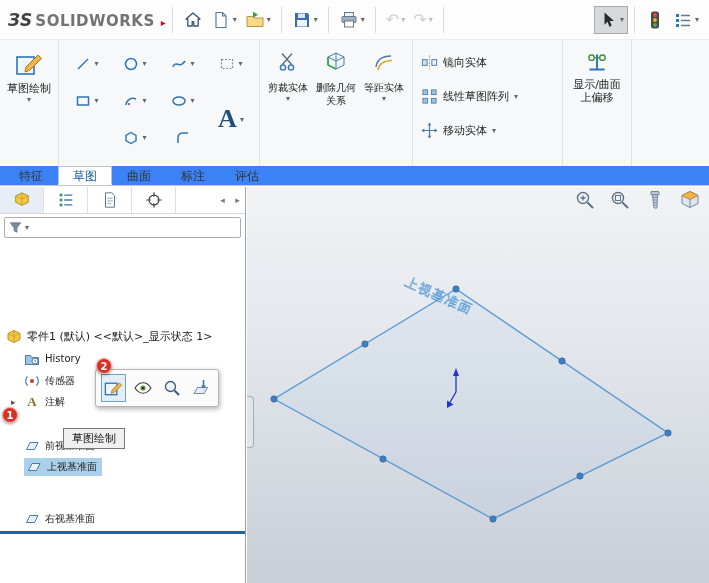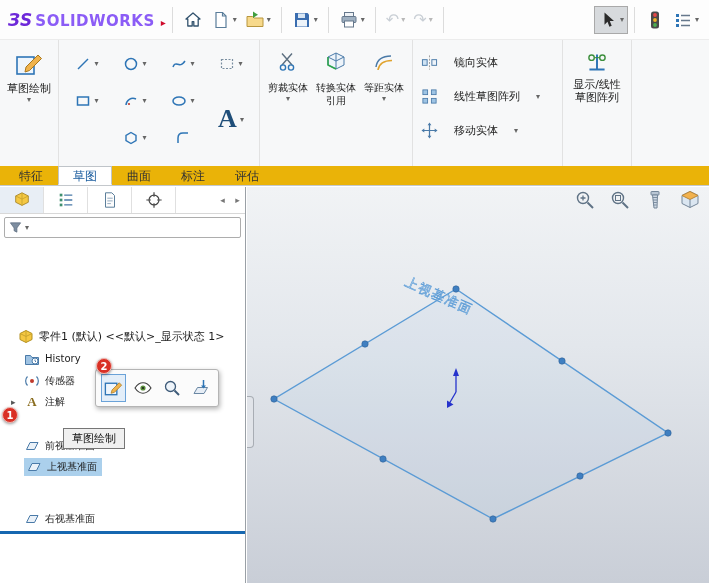--- a/index.html
+++ b/index.html
@@ -4,22 +4,22 @@
 <style>
   * { margin:0; padding:0; box-sizing:border-box; }
   html,body { background:#fff; }
   body { font-family:"DejaVu Sans","Liberation Sans",sans-serif; color:#222; }
   .app { position:relative; width:709px; height:583px; background:#fff; overflow:hidden; font-size:12px; }
 
   
   .titlebar { position:absolute; top:0; left:0; right:0; height:40px; background:#fdfdfd;
               display:flex; align-items:center; border-bottom:1px solid #ececec; }
   .brand { display:flex; align-items:baseline; margin-left:8px; cursor:default; }
-  .brand-ds { color:#6d28d9; font-weight:bold; font-style:italic; font-size:17px; margin-right:3px; }
-  .brand-name { color:#8b5cf6; font-weight:bold; font-size:15px; letter-spacing:.5px; }
+  .brand-ds { color:#404040; font-weight:bold; font-style:italic; font-size:17px; margin-right:3px; }
+  .brand-name { color:#737373; font-weight:bold; font-size:15px; letter-spacing:.5px; }
   .brand-caret { color:#cf0a2c; font-size:10px; margin-left:6px; }
   .tsep { width:1px; height:26px; background:#dcdcdc; margin:0 6px; }
   .tbtn { display:flex; align-items:center; gap:2px; padding:3px; border:1px solid transparent; background:none; cursor:pointer; }
   .tbtn svg { width:20px; height:20px; display:block; }
   .tbtn.pressed { background:#d7dadd; border-color:#a9a9a9; }
   .tbtn.disabled { opacity:.45; }
   .car { font-size:8px; color:#666; }
   .undo-glyph { font-size:16px; color:#8a97a5; line-height:20px; }
 
   
@@ -30,26 +30,26 @@
   .big-label { font-size:11px; line-height:13px; text-align:center; width:46px; word-break:break-all; margin-top:3px; }
   .egrid { display:grid; grid-template-columns:repeat(4,48px); grid-auto-rows:37px; align-items:center; }
   .cell { display:flex; align-items:center; justify-content:center; gap:3px; cursor:pointer; height:30px; }
   .cell svg { width:16px; height:16px; }
   .a-tool { grid-column:4; grid-row:2 / span 2; font-family:"Liberation Serif","DejaVu Serif",serif;
             font-size:26px; font-weight:bold; color:#1f4e79; }
   .v-btn { width:48px; display:flex; flex-direction:column; align-items:center; cursor:pointer; padding-top:6px; }
   .v-btn svg { width:22px; height:22px; }
   .v-label { font-size:10px; line-height:13px; text-align:center; width:46px; word-break:break-all; margin-top:8px; }
   .hcol { display:flex; flex-direction:column; justify-content:flex-start; gap:13px; padding-top:12px; }
-  .h-btn { display:flex; align-items:center; gap:16px; cursor:pointer; padding:2px 4px; }
+  .h-btn { display:flex; align-items:center; gap:5px; cursor:pointer; padding:2px 4px; }
   .h-btn svg { width:17px; height:17px; }
   .h-label { font-size:11px; white-space:nowrap; }
 
   
-  .tabbar { position:absolute; top:166px; left:0; right:0; height:20px; background:#eab308;
+  .tabbar { position:absolute; top:166px; left:0; right:0; height:20px; background:#3b82f6;
             border-bottom:1px solid #c4c8cc; display:flex; padding-left:4px; }
   .tab { padding:0 14px; line-height:19px; font-size:12px; color:#333; cursor:pointer; border:1px solid transparent; }
   .tab.active { background:#ffffff; border-color:#bfc4c9; border-bottom-color:#ffffff; color:#1a5c9e; }
 
   
   .panel { position:absolute; top:187px; left:0; width:246px; bottom:0; background:#fff;
            border-right:1px solid #9aa0a6; }
   .phead { height:27px; display:flex; align-items:stretch; border-bottom:1px solid #d8d8d8; }
   .ptab { width:44px; display:flex; align-items:center; justify-content:center; border-right:1px solid #e0e0e0; cursor:pointer; }
   .ptab svg { width:18px; height:18px; }
@@ -57,21 +57,21 @@
   .parrow { width:15px; display:flex; align-items:center; justify-content:center; color:#777; font-size:9px; cursor:pointer; }
   .pspace { flex:1; }
   .filterrow { margin:3px 4px; height:21px; border:1px solid #adadad; border-radius:2px;
                display:flex; align-items:center; padding:0 4px; gap:3px; background:#fff; }
   .filterrow svg { width:13px; height:13px; }
   .filter-input { flex:1; border:none; outline:none; font-size:11px; height:17px; }
 
   .tree { position:absolute; top:52px; left:0; right:0; bottom:0; }
   .trow { position:absolute; left:0; right:0; height:19px; display:flex; align-items:center;
           padding-left:24px; gap:5px; cursor:pointer; white-space:nowrap; }
-  .trow.rootrow { padding-left:18px;text-align:right; }
+  .trow.rootrow { padding-left:6px;text-align:right; }
   .trow svg.ti { width:16px; height:16px; flex:0 0 16px; }
   .tlabel { font-size:10px; color:#1c1c1c; }
   .rootrow .tlabel { font-size:11px; }
   .exp { position:absolute; left:11px; font-size:9px; color:#555; }
   .sel-box { display:inline-flex; align-items:center; gap:5px; background:#abd0ec; padding:1px 5px 1px 2px; }
   .a-icon { font-family:"Liberation Serif","DejaVu Serif",serif; font-weight:bold; color:#8a6d1f; font-size:13px; width:16px; text-align:center; }
 
   .rollback { position:absolute; left:0; right:0; top:292px; height:3px; background:#1667b0; }
 
   
@@ -276,21 +276,21 @@
           </svg>
         <span class="v-label">剪裁实体</span>
         <span class="car">▾</span>
       </div>
       <div class="v-btn">
         <svg viewBox="0 0 22 22">
             <path d="M11 2 19 6v8l-8 4-8-4V6z" fill="#eef4fa" stroke="#4a7aa8"></path>
             <path d="M11 2v16M3 6l8 4 8-4" fill="none" stroke="#4a7aa8"></path>
             <path d="M3 6v8l8 4" fill="none" stroke="#2ea44f" stroke-width="1.6"></path>
           </svg>
-        <span class="v-label">转换实体引用</span>
+        <span class="v-label">删除几何关系</span>
       </div>
       <div class="v-btn">
         <svg viewBox="0 0 22 22">
             <path d="M3 16c1-7 6-11 15-11" fill="none" stroke="#4a7aa8" stroke-width="1.5"></path>
             <path d="M5 19c1-6 5.5-9.5 14-9.5" fill="none" stroke="#e0a32e" stroke-width="1.5"></path>
           </svg>
         <span class="v-label">等距实体</span>
         <span class="car">▾</span>
       </div>
     </div>
@@ -327,21 +327,21 @@
     </div>
 
     <div class="rsec">
       <div class="big-btn" style="width:60px">
         <svg viewBox="0 0 24 24" style="width:26px;height:26px">
             <path d="M5 19h14M12 5v14" stroke="#2e75b6" stroke-width="1.8"></path>
             <circle cx="7" cy="8" r="2.5" fill="none" stroke="#3d8f3d" stroke-width="1.3"></circle>
             <circle cx="17" cy="8" r="2.5" fill="none" stroke="#3d8f3d" stroke-width="1.3"></circle>
             <path d="M9.5 8h5" stroke="#3d8f3d"></path>
           </svg>
-        <span class="big-label" style="width:54px">显示/线性草图阵列</span>
+        <span class="big-label" style="width:54px">显示/曲面上偏移</span>
       </div>
     </div>
   </div>
 
   <div class="tabbar">
     <div class="tab">特征</div>
     <div class="tab active">草图</div>
     <div class="tab">曲面</div>
     <div class="tab">标注</div>
     <div class="tab">评估</div>

